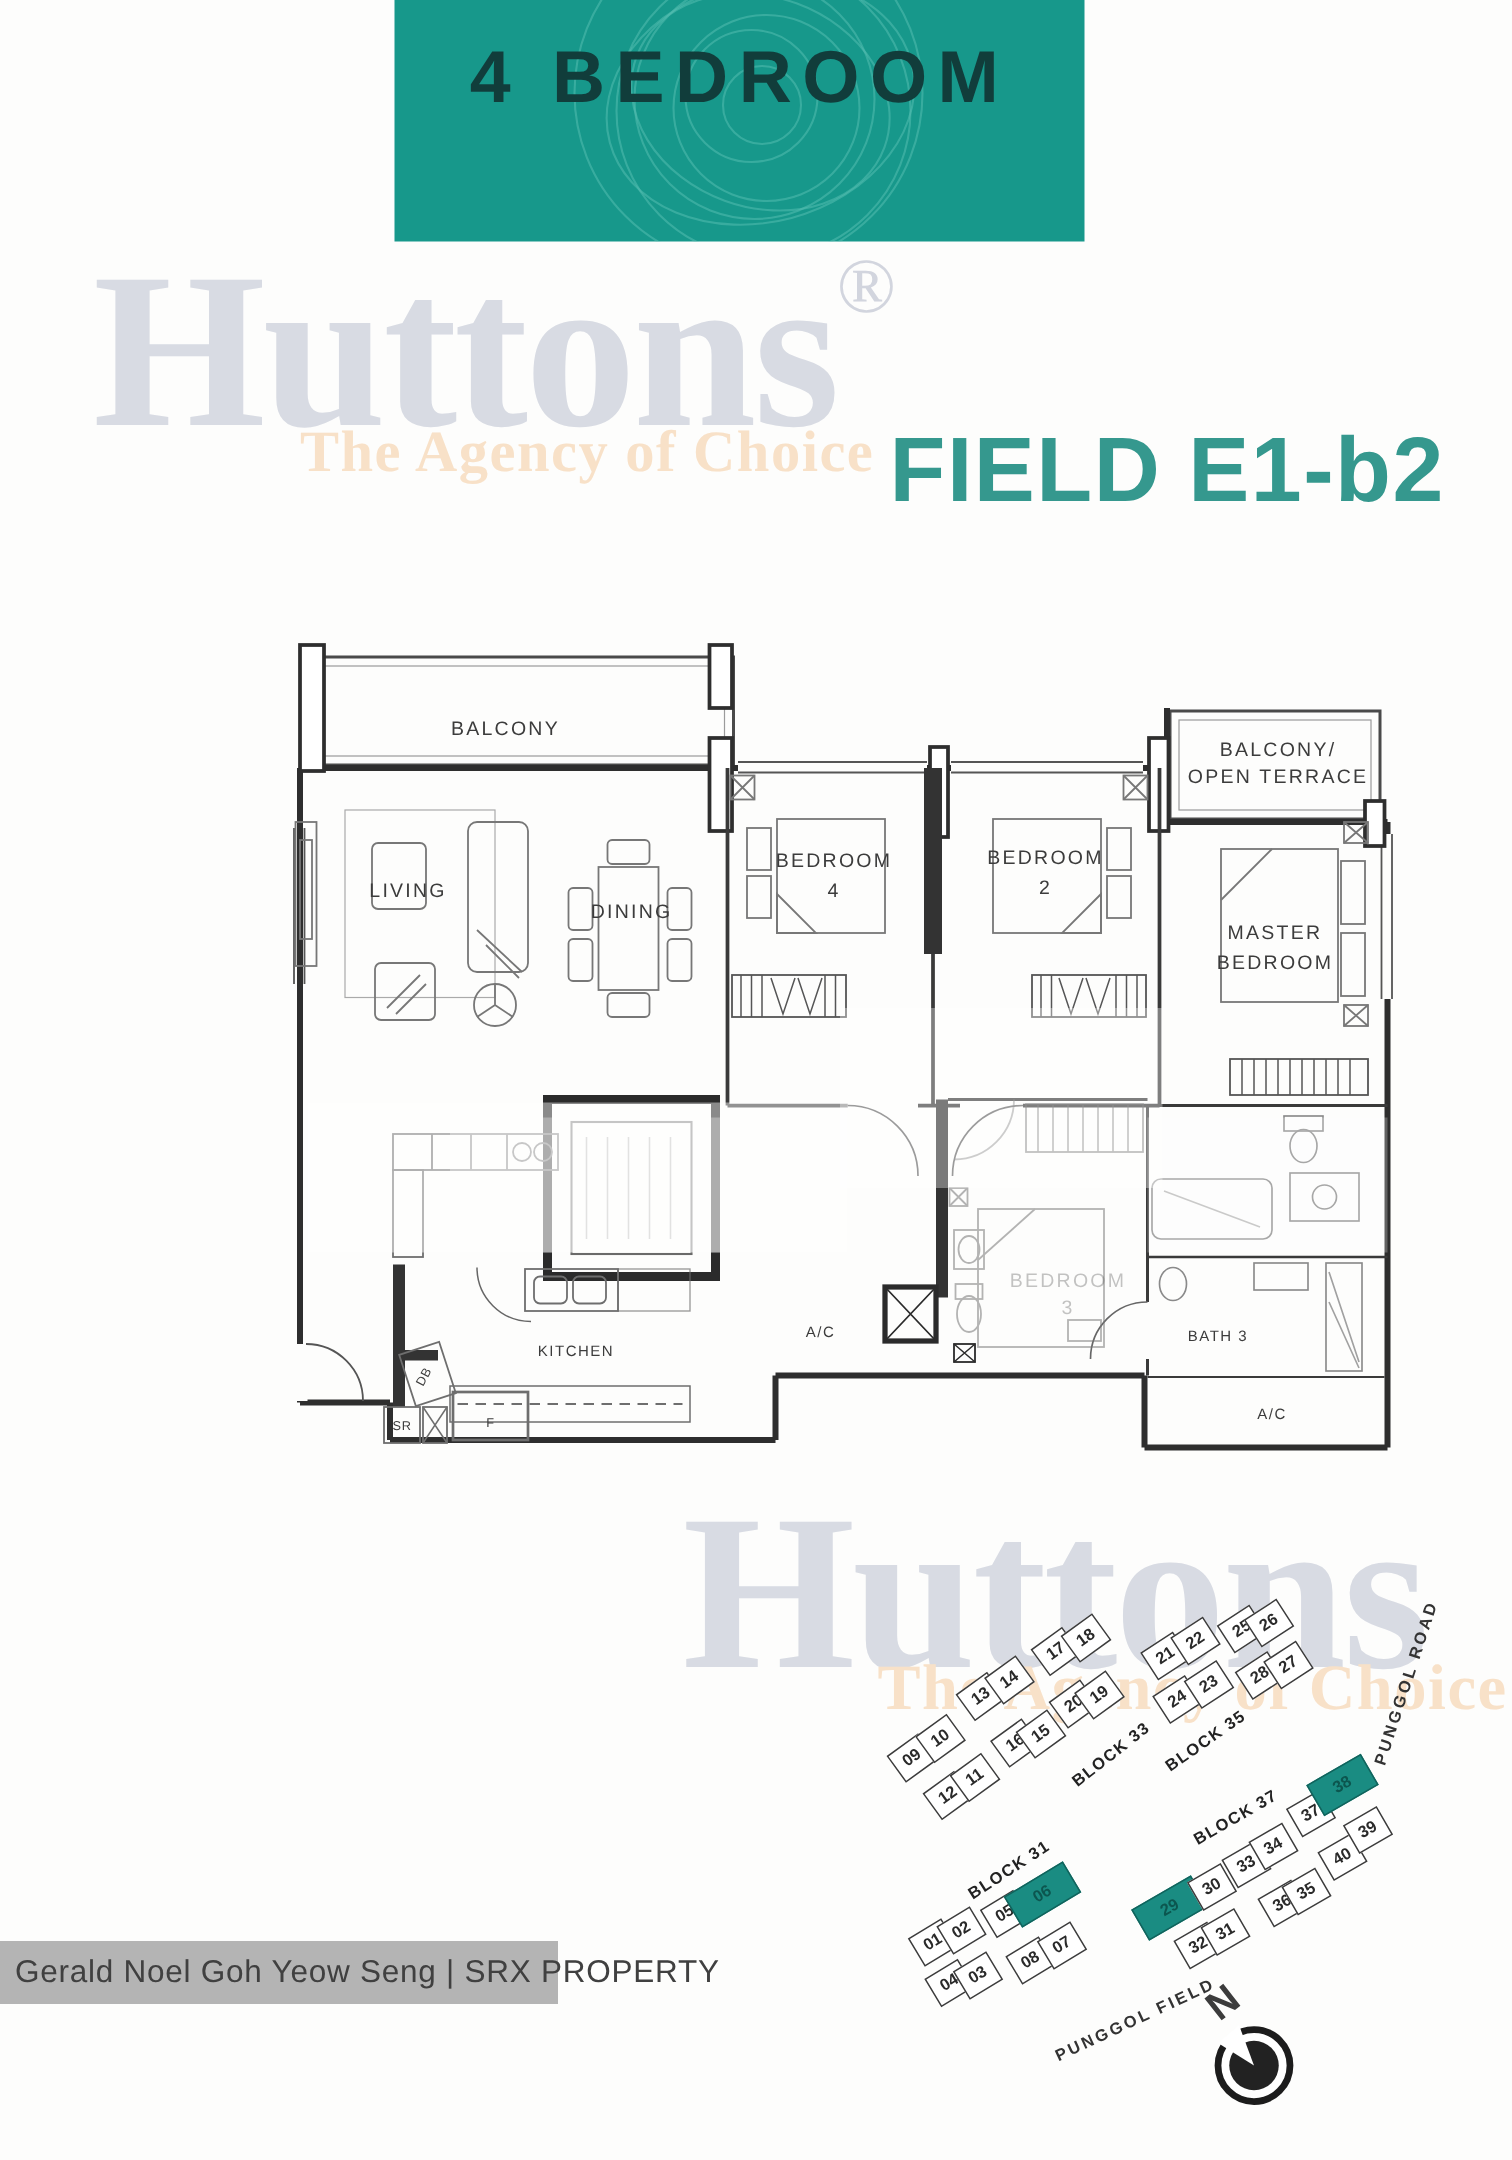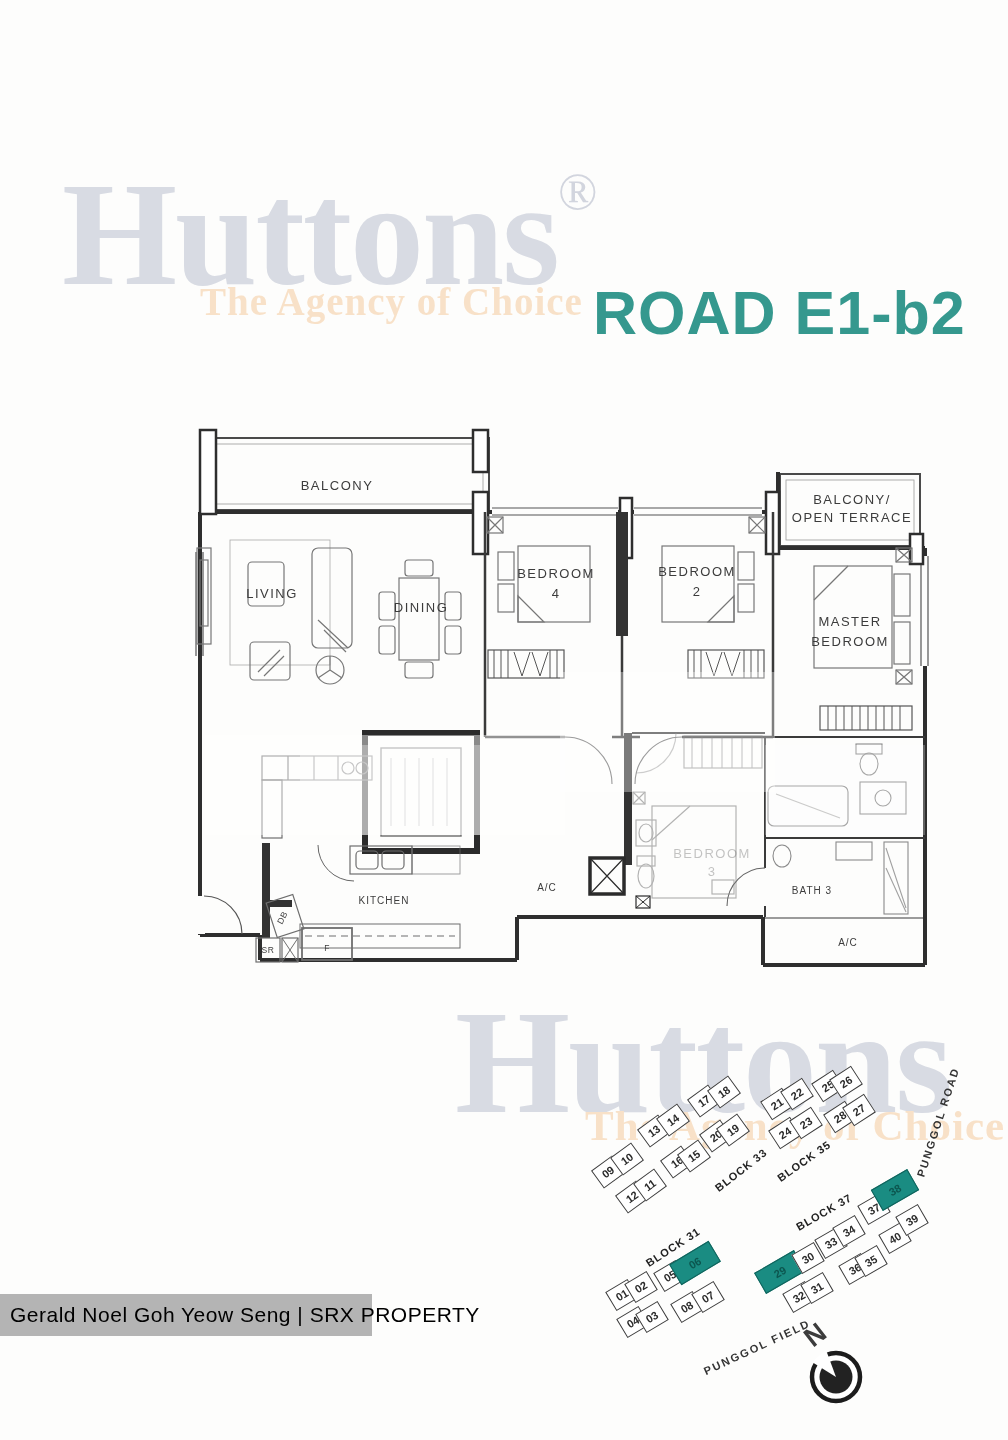--- a/index.html
+++ b/index.html
@@ -38,21 +38,21 @@
         font-size:11px;font-weight:700;color:#2a2a2a;box-sizing:border-box;}
   .unit.hl{background:#1a8c82;border-color:#11635c;color:#0c564f;}
   .blk-label{position:absolute;font-size:11px;font-weight:700;color:#222;
         letter-spacing:1px;white-space:nowrap;}
   .road-label{position:absolute;font-size:11px;font-weight:700;color:#333;
         letter-spacing:2px;white-space:nowrap;}
 
   
   .footer-banner{position:absolute;left:0;top:1294px;width:372px;height:42px;background:#b4b4b4;
         z-index:5;display:flex;align-items:center;padding-left:10px;box-sizing:border-box;}
-  .footer-banner span{color:#000000;font-size:21px;letter-spacing:.5px;white-space:nowrap;}
+  .footer-banner span{color:#404040;font-size:21px;letter-spacing:.5px;white-space:nowrap;}
 
   
   text{font-family:"Liberation Sans",sans-serif;fill:#3c3c3c;}
   .room-lb{font-size:13px;letter-spacing:1.5px;}
   .small-lb{font-size:10px;letter-spacing:1px;}
   .tiny-lb{font-size:8.5px;letter-spacing:.5px;}
 </style>
 </head>
 <body>
 
@@ -61,23 +61,38 @@
   <div class="wm wm1">
     <span class="logo">Huttons</span><span class="reg">®</span>
     <div class="tagline">The Agency of Choice</div>
   </div>
 
   <div class="wm wm2">
     <span class="logo">Huttons</span>
     <div class="tagline">The Agency of Choice</div>
   </div>
 
+  <div class="header-box">
+    <svg class="header-swirl" width="460" height="161">
+      <g fill="none" stroke="#54bdb1" stroke-opacity="0.55" stroke-width="1.4">
+        <circle cx="245" cy="70" r="26"></circle>
+          <circle cx="238" cy="64" r="44"></circle>
+        <circle cx="248" cy="72" r="62"></circle>
+          <circle cx="240" cy="66" r="80"></circle>
+        <circle cx="246" cy="74" r="98"></circle>
+          <circle cx="236" cy="62" r="116"></circle>
+        <ellipse cx="244" cy="68" rx="88" ry="70" transform="rotate(20 244 68)"></ellipse>
+        <ellipse cx="244" cy="68" rx="104" ry="80" transform="rotate(-15 244 68)"></ellipse>
+      </g>
+    </svg>
+    <div class="title">4 BEDROOM</div>
+  </div>
 
   <div class="type-block">
-    <div class="type">ROAD E1-b2</div>
+    <div class="type">FIELD E1-b2</div>
   </div>
 
   <svg class="plan-svg" width="1008" height="1440" viewBox="0 0 1008 1440">
 
     <g fill="none" stroke="#4a4a4a" stroke-width="2">
       <rect x="206" y="438" width="283" height="72"></rect>
       <rect x="212" y="444" width="271" height="60" stroke-width="0.8" opacity="0.55"></rect>
     </g>
 
     <g fill="none" stroke="#4a4a4a" stroke-width="2">

